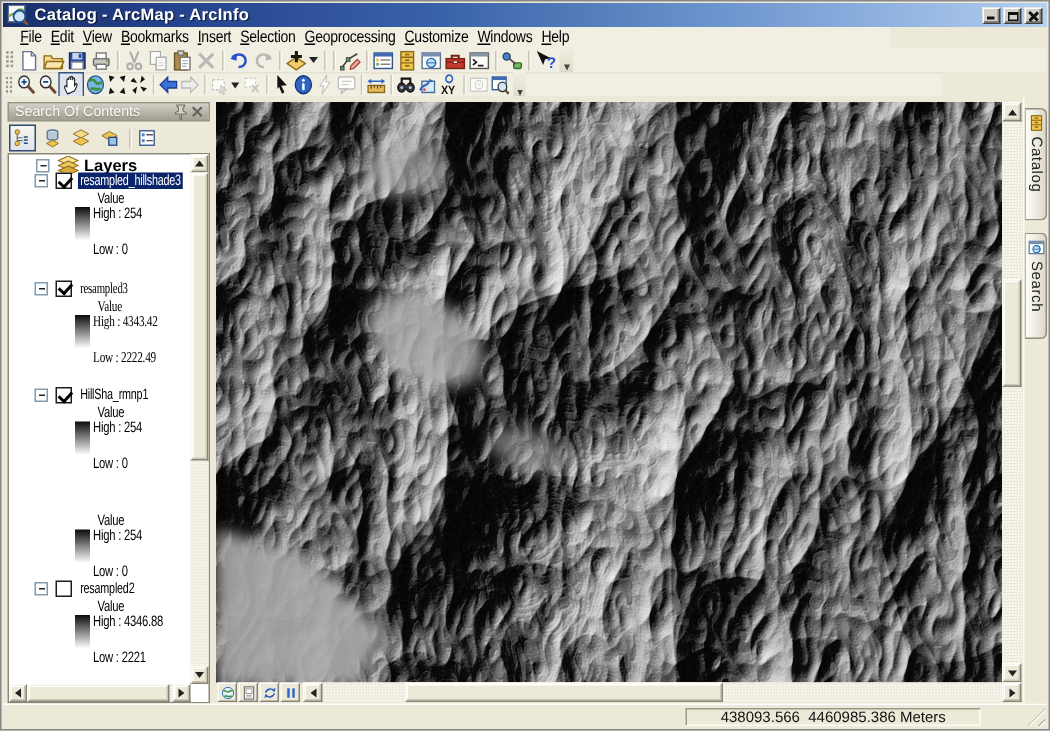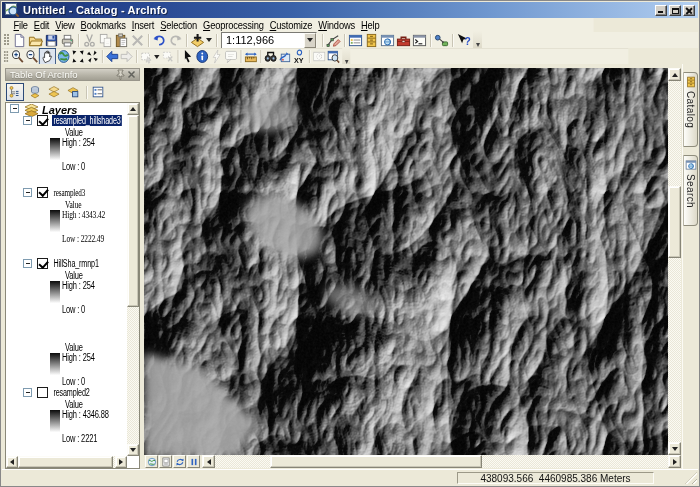--- a/index.html
+++ b/index.html
@@ -61,21 +61,21 @@
     border:1px solid #98958a; display:flex; align-items:center; padding:0 2px 0 4px; }
   .toc-caption .cap-text { color:#fcfcf8; font-size:9.5px; flex:1; white-space:nowrap; text-shadow:0 1px 1px rgba(70,70,60,.45); }
   .toc-caption svg { width:11px; height:11px; flex:none; }
   .toc-tools { position:absolute; left:3px; top:16px; height:18px; display:flex; align-items:center; }
   .toc-tbtn { width:17px; height:17px; margin-right:2px; display:flex; align-items:center; justify-content:center; }
   .toc-tbtn svg { width:14px; height:14px; }
   .toc-tbtn.pressed { border:1px solid #2c4a78; background:linear-gradient(#f7f5ee,#dfe4ea); width:18px; height:18px; }
   .toc-tree { position:absolute; left:2px; right:2px; top:35px; bottom:0; background:#fff; border:1px solid #8a8878; }
   .tree-content { position:absolute; left:0; top:0; right:12px; bottom:12px; overflow:hidden; font-size:11px; color:#000; }
 
-  .tree-root-row { position:absolute; left:4px; top:1px; display:flex; align-items:flex-start;font-style:italic; }
+  .tree-root-row { position:absolute; left:18px; top:1px; display:flex; align-items:center; }
   .expander { width:9px; height:9px; background:#fff; border:1px solid #7e9bb0; position:relative; flex:none; }
   .expander:before { content:""; position:absolute; left:1.5px; top:3px; width:4px; height:1px; background:#222; }
   .tree-root-row .layers-icon { width:15px; height:13px; margin:0 3px 0 5px; flex:none; }
   .tree-root-label { font-weight:bold; font-size:11px; }
 
   .layer-block { position:absolute; left:0; width:100%;padding-left:14px; }
   .layer-row { position:absolute; left:17px; top:0; display:flex; align-items:center; height:13px; }
   .checkbox { width:11px; height:11px; border:1px solid #1c1c1c; background:#fff; margin-left:5px; position:relative; flex:none; }
   .checkbox.checked:before { content:""; position:absolute; left:1px; top:1.5px; width:6.5px; height:3.5px;
      border-left:2px solid #000; border-bottom:2px solid #000; transform:rotate(-48deg); }
@@ -134,21 +134,21 @@
 
 <div class="window">
 
   <div class="titlebar">
     <svg class="app-icon" viewBox="0 0 14 14">
       <rect x="0.5" y="0.5" width="11" height="11" fill="#f6f9fc" stroke="#5a718c"></rect>
       <path d="M1 8c2-2.5 4-1 5-3s3-2 5-1" fill="none" stroke="#7fae5f" stroke-width="1.6"></path>
       <circle cx="8" cy="8" r="4" fill="rgba(170,210,240,.55)" stroke="#1d4f8a" stroke-width="1.2"></circle>
       <path d="M11 11l2.6 2.6" stroke="#8a5a2a" stroke-width="1.8"></path>
     </svg>
-    <span class="title-text">Untitled - Catalog - ArcInfo</span>
+    <span class="title-text">Catalog - ArcMap - ArcInfo</span>
     <span class="winbtns">
       <span class="winbtn">
           <span class="g-min"></span>
         </span>
       <span class="winbtn">
           <span class="g-max"></span>
         </span>
       <span class="winbtn">
           <span class="g-x"></span>
         </span>
@@ -243,26 +243,20 @@
       <span class="tbtn" title="Add Data">
         <svg viewBox="0 0 16 16">
           <path d="M8 5.5l6.5 4.5L8 14.5 1.5 10z" fill="#f2cd68" stroke="#8f6b1a"></path>
           <path d="M7 1h2.2v2.9H12v2.2H9.2V9H7V6.1H4.2V3.9H7z" fill="#181818"></path>
         </svg>
       </span>
       <span class="tdrop">
         <span class="arrow-down"></span>
       </span>
       <span class="tsep"></span>
-      <span class="combo">
-        <span class="combo-text">1:112,966</span>
-        <span class="combo-btn">
-          <span class="arrow-down"></span>
-        </span>
-      </span>
       <span class="tsep"></span>
       <span class="tbtn" title="Editor Toolbar">
         <svg viewBox="0 0 16 16">
           <path d="M2 13L6.5 7 13 3" fill="none" stroke="#444" stroke-width="1.2"></path>
           <rect x="1" y="12" width="2.6" height="2.6" fill="#5a9e5a" stroke="#333" stroke-width=".6"></rect>
           <rect x="5.2" y="5.8" width="2.6" height="2.6" fill="#5a9e5a" stroke="#333" stroke-width=".6"></rect>
           <path d="M8.5 11.5l4.5-4.5 2 2L10.5 13.5l-2.6.6z" fill="#e2a69a" stroke="#a23b2a" stroke-width=".8"></path>
         </svg>
       </span>
       <span class="tsep"></span>
@@ -469,21 +463,21 @@
       </span>
       <span class="overflow">
         <span class="arrow-down"></span>
       </span>
     </div>
 
   <div class="main">
 
     <div class="toc-panel">
       <div class="toc-caption">
-        <span class="cap-text">Table Of ArcInfo</span>
+        <span class="cap-text">Search Of Contents</span>
         <svg viewBox="0 0 11 11">
             <path d="M4 1h4v1l-1 .5V5l2 1v1H6v3l-.5 .8L5 10V7H2V6l2-1V2.5L3 2V1z" fill="#d5d2c6" stroke="#6e6c60" stroke-width=".7"></path>
           </svg>
         <svg viewBox="0 0 11 11">
             <path d="M2.5 2.5l6 6M8.5 2.5l-6 6" stroke="#63635d" stroke-width="1.5"></path>
           </svg>
       </div>
       <div class="toc-tools" id="toc-tools">
           <span class="toc-tbtn pressed">
             <svg viewBox="0 0 16 16">

